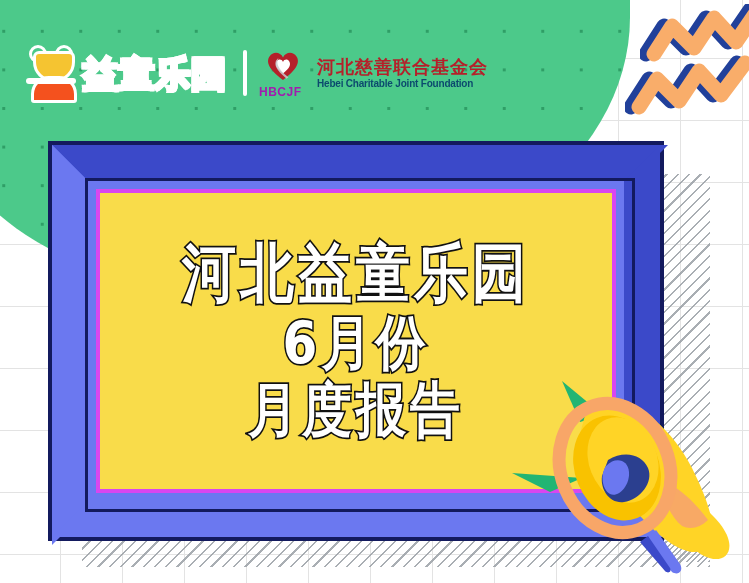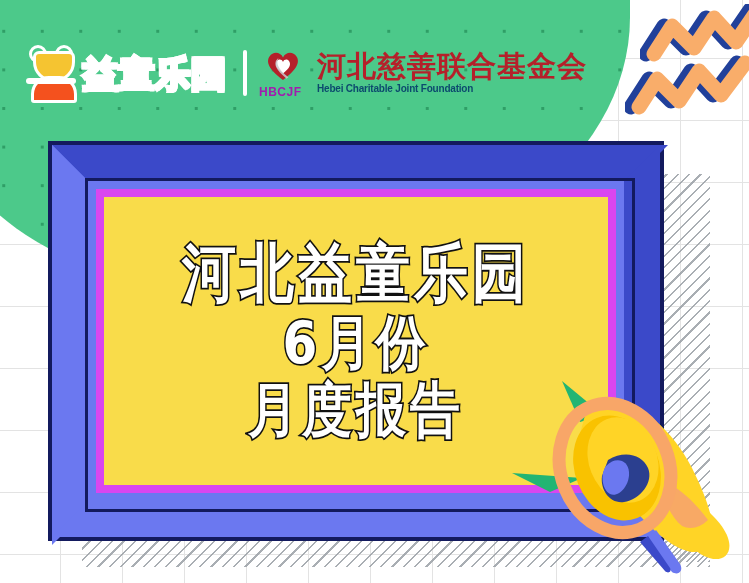--- a/index.html
+++ b/index.html
@@ -102,21 +102,21 @@
   .fnd-heart{
     position:absolute;left:6px;top:1px;width:36px;height:33px;
   }
   .fnd-abbr{
     position:absolute;left:0px;bottom:-1px;
     font-size:12px;font-weight:bold;color:#a21caf;letter-spacing:0.5px;
     white-space:nowrap;
   }
   .fnd-text{display:flex;flex-direction:column;line-height:1;}
   .fnd-cn{
-    font-size:29px;font-weight:bold;color:#b5202a;
+    font-size:18px;font-weight:bold;color:#b5202a;
     font-family:"DejaVu Serif","Liberation Serif",serif;
     letter-spacing:1px;white-space:nowrap;
   }
   .fnd-en{
     font-size:10px;font-weight:bold;color:#0c4a6e;
     letter-spacing:-0.2px;white-space:nowrap;margin-top:3px;
   }
 
   
   .zig{position:absolute;z-index:4;}
@@ -164,21 +164,21 @@
   }
   .bevel-lines{
     position:absolute;left:33px;top:33px;width:550px;height:334px;
     border:3px solid #131a5e;box-sizing:border-box;
     pointer-events:none;
   }
   .frame-inner{
     position:absolute;left:48px;top:48px;
     width:520px;height:304px;
     background:#f9dc4a;
-    border:8px solid #d946ef;
+    border:4px solid #d946ef;
     box-sizing:border-box;
     overflow:hidden;
   }
 
   
   .title-block{
     position:absolute;left:0;top:0;width:100%;height:100%;
     display:flex;flex-direction:column;align-items:center;
     justify-content:center;gap:2px;z-index:3;
   }

